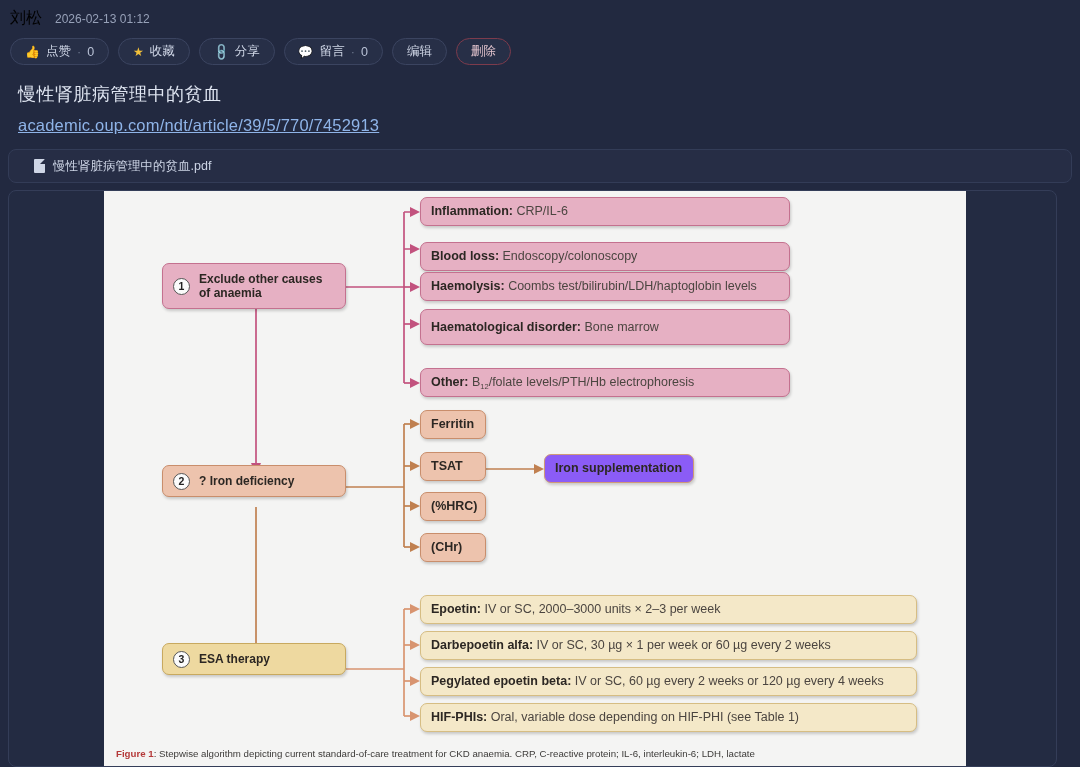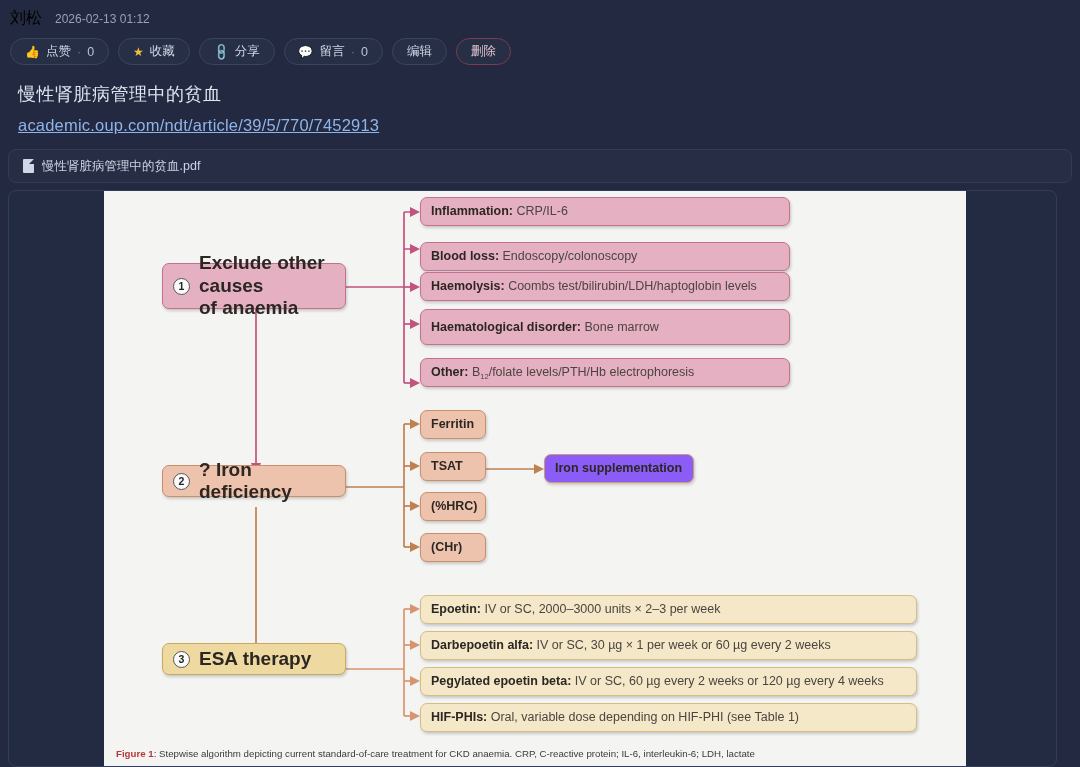--- a/index.html
+++ b/index.html
@@ -41,21 +41,21 @@
   .srclink {
     display: block; margin: 10px 0 0 8px;
     color: #8fb4e8; font-size: 16.5px; text-decoration: underline;
     letter-spacing: .2px;
   }
 
   
   .attach {
     margin: 14px 8px 0 8px;
     height: 34px; display: flex; align-items: center; gap: 8px;
-    padding: 0 14px;
+    padding: 0 25px;
     background: #262d45; border: 1px solid #333c57; border-radius: 8px;
     color: #cdd5e6; font-size: 12.5px; cursor: pointer;
   }
   .doc-ico {
     width: 11px; height: 14px; background: #cfd6e6; border-radius: 1px;
     position: relative; flex: 0 0 auto;
   }
   .doc-ico::after {
     content:""; position:absolute; right:0; top:0;
     border-width: 0 0 5px 5px; border-style: solid;
@@ -91,21 +91,21 @@
   .yellow { background:#eed9a0; border:1px solid #c8a95f; }
   .cream  { background:#f4e8c8; border:1px solid #d6bd83; }
   .peach  { background:#8b5cf6; border:1px solid #cf9a78; }
 
   .num {
     width: 17px; height: 17px; flex: 0 0 auto;
     border-radius: 50%; background: #fbfbfb; border: 1px solid #555;
     display: flex; align-items: center; justify-content: center;
     font-size: 10.5px; font-weight: bold; color: #222; margin-right: 9px;
   }
-  .stage-lbl { font-weight: bold; font-size: 19px; }
+  .stage-lbl { font-weight: bold; font-size: 12px; }
 
   .caption {
     position: absolute; left: 12px; top: 556px; width: 840px;
     font-size: 9.7px; color: #3c3a38; line-height: 1.35;
   }
   .caption .figlab { color: #b53a3a; font-weight: bold; }
   sub { font-size: 7.5px; vertical-align: baseline; position: relative; top: 3px; }
 </style>
 </head>
 <body>
@@ -233,21 +233,21 @@
         </div>
         <div class="node pink" style="left:316px; top:43px; width:370px; height:29px;margin-top:8px;">
           <span class="lbl"><b>Blood loss:</b><span class="val"> Endoscopy/colonoscopy</span></span>
         </div>
         <div class="node pink" style="left:316px; top:81px; width:370px; height:29px;">
           <span class="lbl"><b>Haemolysis:</b><span class="val"> Coombs test/bilirubin/LDH/haptoglobin levels</span></span>
         </div>
         <div class="node pink" style="left:316px; top:118px; width:370px; height:36px;">
           <span class="lbl"><b>Haematological disorder:</b><span class="val"> Bone marrow</span></span>
         </div>
-        <div class="node pink" style="left:316px; top:167px; width:370px; height:29px;">
+        <div class="node pink" style="left:316px; top:177px; width:370px; height:29px;">
           <span class="lbl"><b>Other:</b><span class="val"> B<sub>12</sub>/folate levels/PTH/Hb electrophoresis</span></span>
         </div>
 
         <div class="node orange" style="left:58px; top:274px; width:184px; height:32px;">
           <span class="num">2</span>
           <span class="stage-lbl">? Iron deficiency</span>
         </div>
 
         <div class="node orange" style="left:316px; top:219px; width:66px; height:29px;">
           <span class="lbl"><b>Ferritin</b></span>

